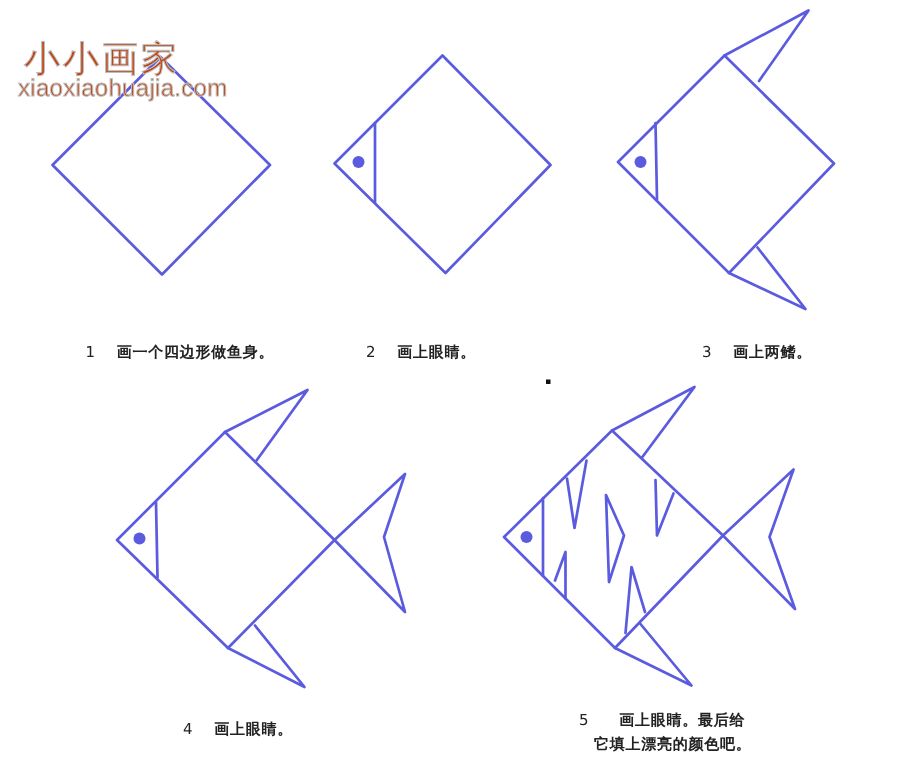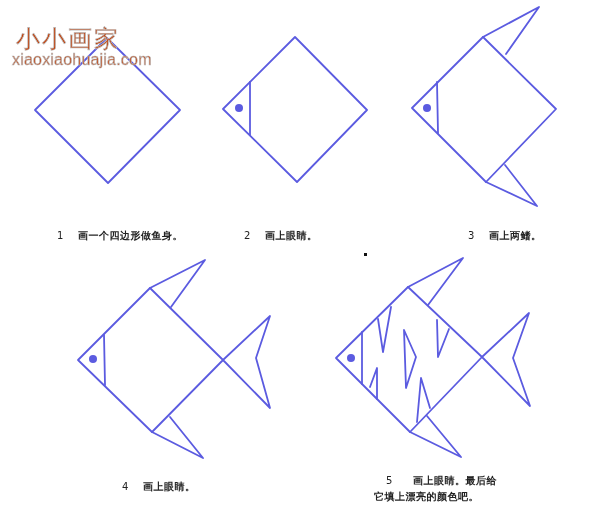--- a/index.html
+++ b/index.html
@@ -75,15 +75,15 @@
 </div>
 <div class="caption" style="left:436px; top:229px;margin-left:32px;">
   <span class="num">3</span><span>画上两鳍。</span>
 </div>
 <div class="caption" style="left:122px; top:480px;">
   <span class="num">4</span><span>画上眼睛。</span>
 </div>
 <div class="caption" style="left:386px; top:474px;">
   <span class="num" style="margin-right:20px;">5</span><span>画上眼睛。最后给</span>
 </div>
-<div class="caption" style="left:374px; top:490px;">
+<div class="caption" style="left:396px; top:490px;">
   <span>它填上漂亮的颜色吧。</span>
 </div>
 
 </body></html>

